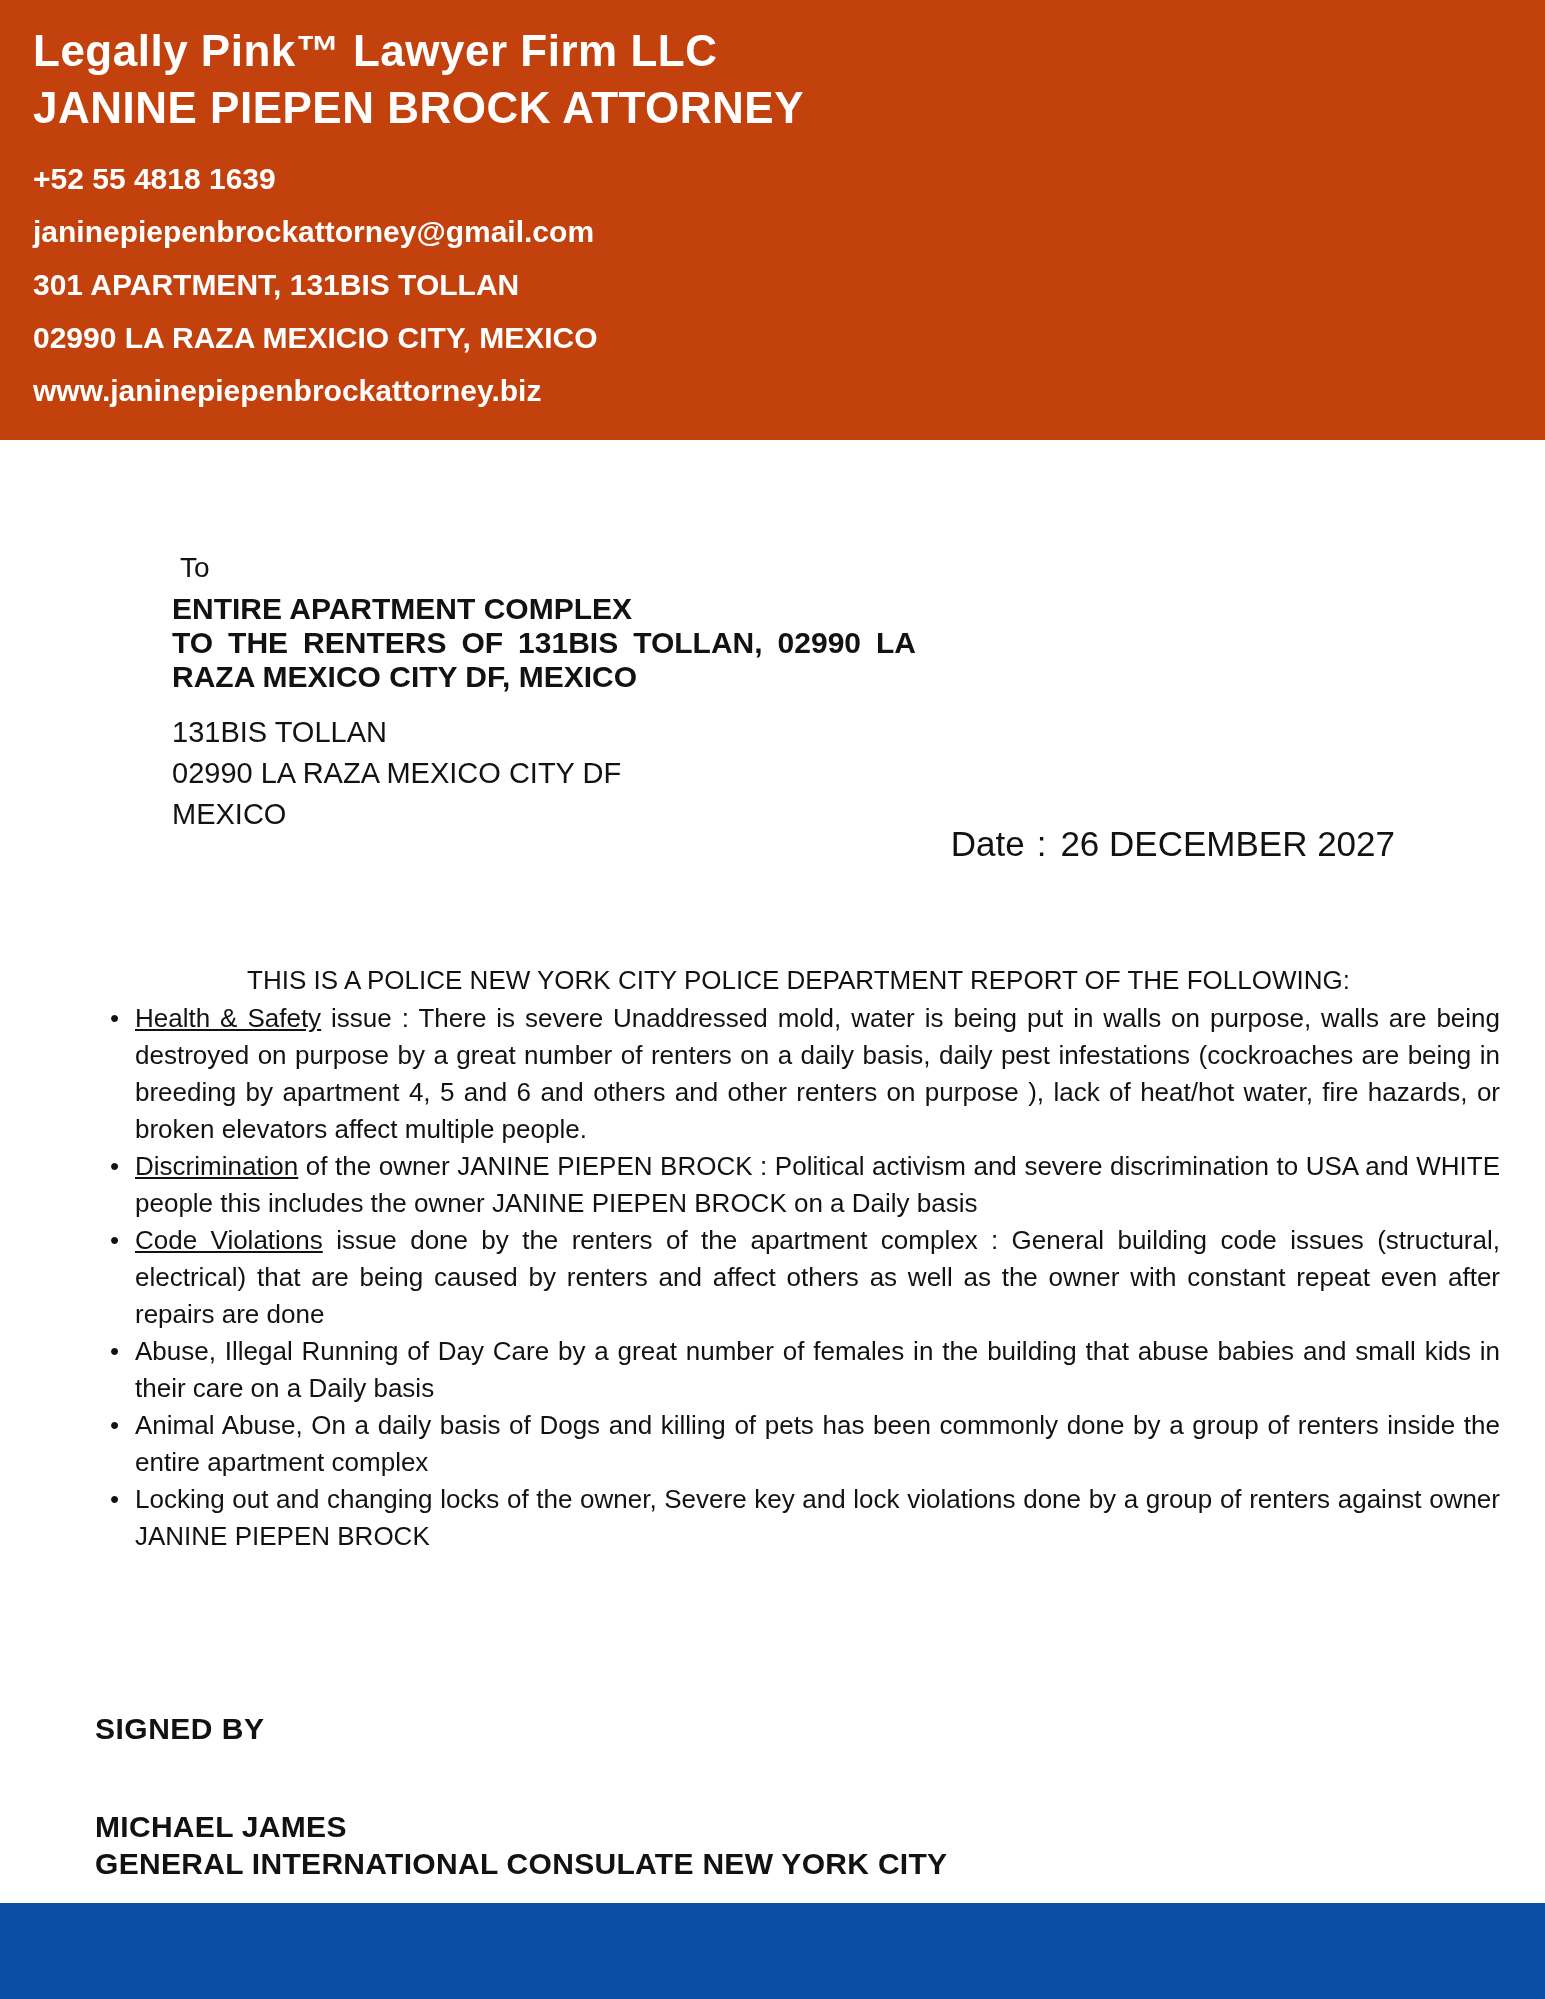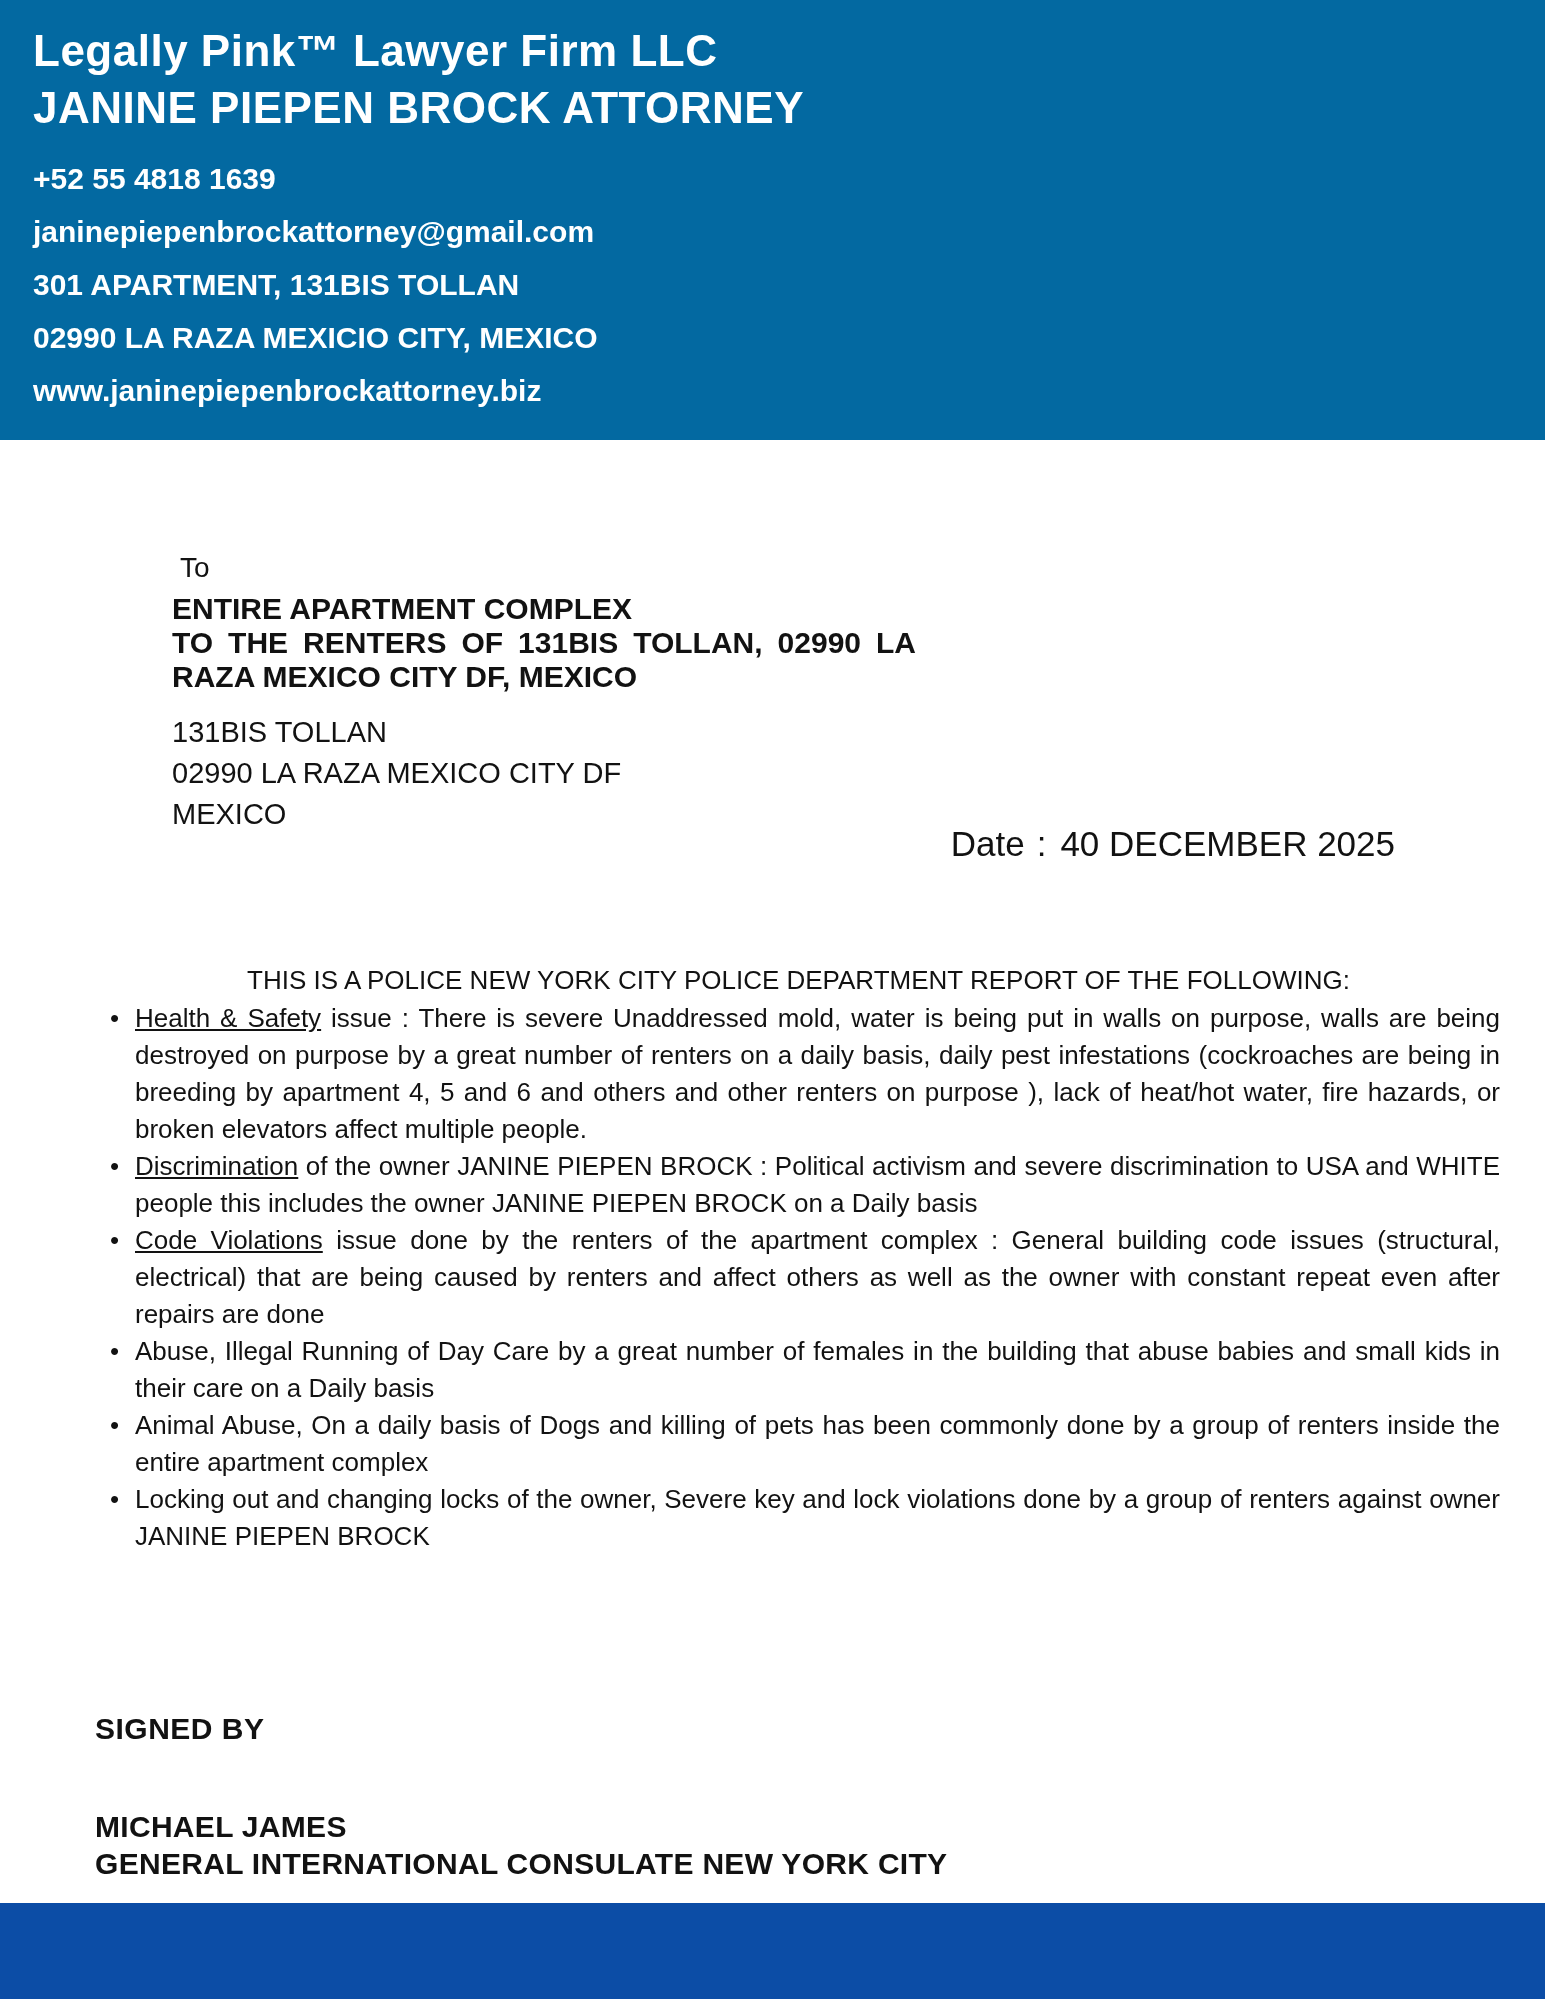--- a/index.html
+++ b/index.html
@@ -14,21 +14,21 @@
     color: #121212;
     overflow: hidden;
   }
 
   
   .letterhead {
     position: absolute;
     top: 0; left: 0;
     width: 100%;
     height: 440px;
-    background: #0369a1;
+    background: #c2410c;
     color: #ffffff;
     padding: 22px 40px 0 33px;
   }
   .firm-name {
     font-size: 44px;
     font-weight: bold;
     line-height: 58px;
     letter-spacing: 0.5px;
   }
   .attorney-name {
@@ -166,21 +166,21 @@
     <div class="justify-line">TO THE RENTERS OF 131BIS TOLLAN, 02990 LA</div>
     <div>RAZA MEXICO CITY DF, MEXICO</div>
   </div>
 
   <div class="address-block">
     <div>131BIS TOLLAN</div>
     <div>02990 LA RAZA MEXICO CITY DF</div>
     <div>MEXICO</div>
   </div>
 
-  <div class="date-line"><span>Date</span><span class="sep">:</span><span>40 DECEMBER 2025</span></div>
+  <div class="date-line"><span>Date</span><span class="sep">:</span><span>26 DECEMBER 2027</span></div>
 
   <p class="report-intro">THIS IS A POLICE NEW YORK CITY POLICE DEPARTMENT REPORT OF THE FOLLOWING:</p>
 
   <ul class="report-list">
       <li><span class="lead underlined">Health &amp; Safety</span><span> issue : There is severe Unaddressed mold, water is being put in walls on purpose, walls are being destroyed on purpose by a great number of renters on a daily basis, daily pest infestations (cockroaches are being in breeding by apartment 4, 5 and 6 and others and other renters on purpose ), lack of heat/hot water, fire hazards, or broken elevators affect multiple people.</span></li>
       <li><span class="lead underlined">Discrimination</span><span> of the owner JANINE PIEPEN BROCK : Political activism and severe discrimination to USA and WHITE people this includes the owner JANINE PIEPEN BROCK on a Daily basis</span></li>
       <li><span class="lead underlined">Code Violations</span><span> issue done by the renters of the apartment complex : General building code issues (structural, electrical) that are being caused by renters and affect others as well as the owner with constant repeat even after repairs are done</span></li>
       <li><span class="lead"></span><span>Abuse, Illegal Running of Day Care by a great number of females in the building that abuse babies and small kids in their care on a Daily basis</span></li>
       <li><span class="lead"></span><span>Animal Abuse, On a daily basis of Dogs and killing of pets has been commonly done by a group of renters inside the entire apartment complex</span></li>
       <li><span class="lead"></span><span>Locking out and changing locks of the owner, Severe key and lock violations done by a group of renters against owner JANINE PIEPEN BROCK</span></li>

